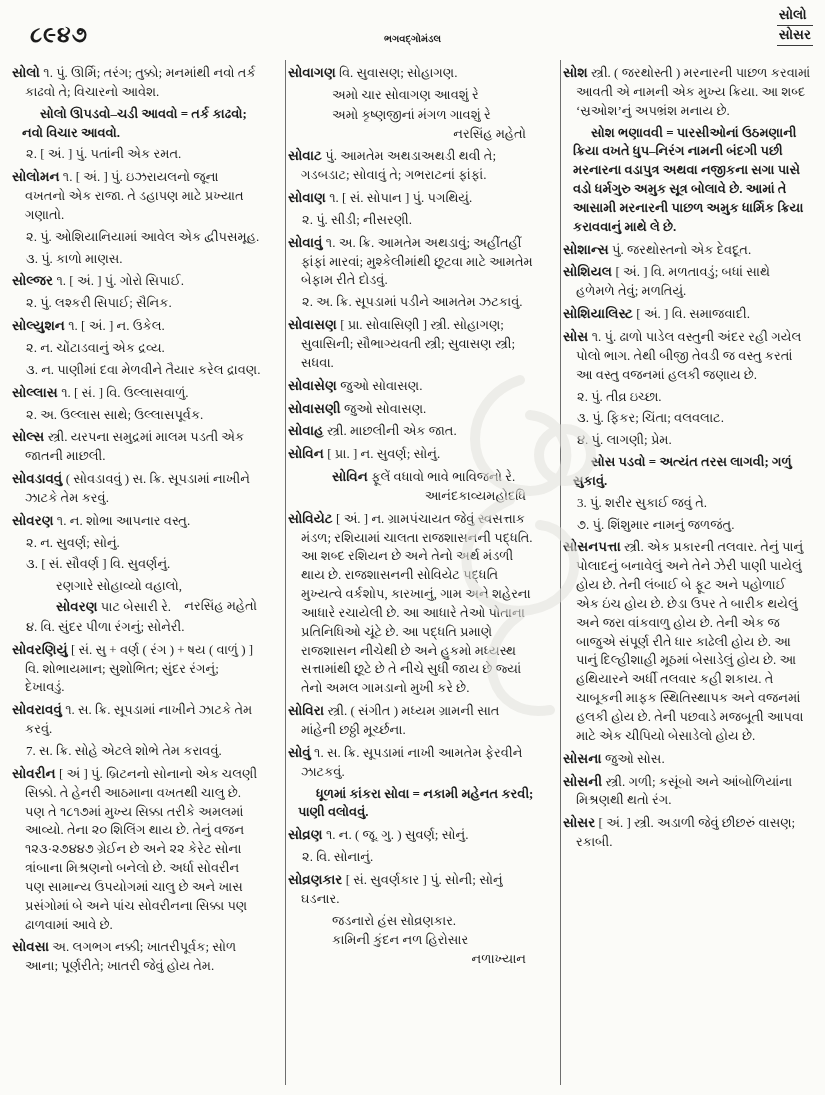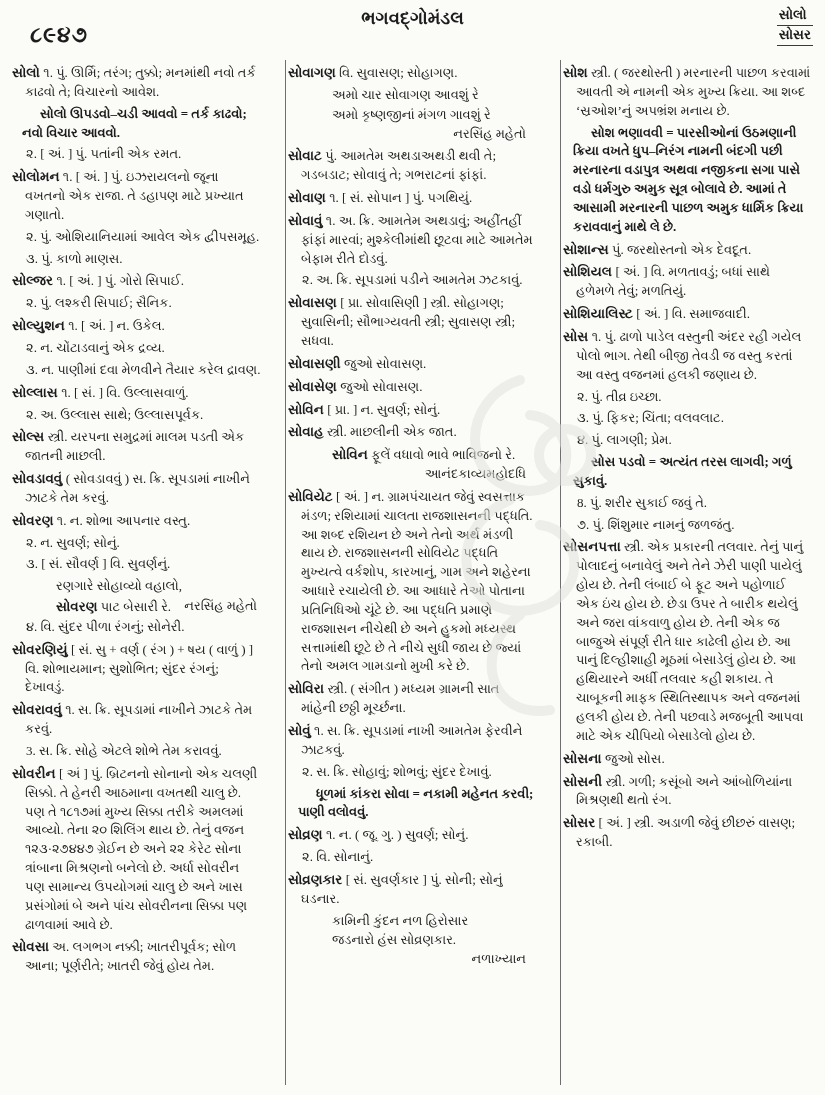--- a/index.html
+++ b/index.html
@@ -13,22 +13,22 @@
     overflow:hidden;
     box-sizing:border-box;
   }
   
   .hdr{position:relative;height:58px;}
   .page-num{
     position:absolute;left:30px;top:22px;
     font-size:22px;font-weight:bold;letter-spacing:1px;
   }
   .page-title{
-    position:absolute;left:0;right:0;top:8px;
-    text-align:center;font-size:18px;font-weight:bold;
+    position:absolute;left:0;right:0;top:33px;
+    text-align:center;font-size:10px;font-weight:bold;
   }
   .guide{position:absolute;right:12px;top:6px;text-align:left;}
   .guide .gw{
     font-size:13.5px;font-weight:bold;line-height:1.35;
     border-bottom:1px solid #3a3a3a;padding:0 2px 1px 2px;
   }
   
   .cols{
     display:grid;
     grid-template-columns:1fr 1fr 1fr;
@@ -96,64 +96,64 @@
         <p class="para entry"><span class="hw">સોલ્સ </span>સ્ત્રી. યરપના સમુદ્રમાં માલમ પડતી એક જાતની માછલી.</p>
         <p class="para entry"><span class="hw">સોવડાવવું </span>( સોવડાવવું ) સ. ક્રિ. સૂપડામાં નાખીને ઝાટકે તેમ કરવું.</p>
         <p class="para entry"><span class="hw">સોવરણ </span>૧. ન. શોભા આપનાર વસ્તુ.</p>
         <p class="para sense">૨. ન. સુવર્ણ; સોનું.</p>
         <p class="para sense">૩. [ સં. સૌવર્ણ ] વિ. સુવર્ણનું.</p>
         <p class="para quote">રણગારે સોહાવ્યો વહાલો,</p>
         <p class="para quote"><span class="src">નરસિંહ મહેતો</span><span class="hw">સોવરણ </span>પાટ બેસારી રે.</p>
         <p class="para sense">૪. વિ. સુંદર પીળા રંગનું; સોનેરી.</p>
         <p class="para entry"><span class="hw">સોવરણિયું </span>[ સં. સુ + વર્ણ ( રંગ ) + ષય ( વાળું ) ] વિ. શોભાયમાન; સુશોભિત; સુંદર રંગનું; દેખાવડું.</p>
         <p class="para entry"><span class="hw">સોવરાવવું </span>૧. સ. ક્રિ. સૂપડામાં નાખીને ઝાટકે તેમ કરવું.</p>
-        <p class="para sense">3. સ. ક્રિ. સોહે એટલે શોભે તેમ કરાવવું.</p>
+        <p class="para sense">7. સ. ક્રિ. સોહે એટલે શોભે તેમ કરાવવું.</p>
         <p class="para entry"><span class="hw">સોવરીન </span>[ અં ] પું. બ્રિટનનો સોનાનો એક ચલણી સિક્કો. તે હેનરી આઠમાના વખતથી ચાલુ છે. પણ તે ૧૮૧૭માં મુખ્ય સિક્કા તરીકે અમલમાં આવ્યો. તેના ૨૦ શિલિંગ થાય છે. તેનું વજન ૧૨૩·૨૭૪૪૭ ગ્રેઈન છે અને ૨૨ કેરેટ સોના ત્રાંબાના મિશ્રણનો બનેલો છે. અર્ધા સોવરીન પણ સામાન્ય ઉપયોગમાં ચાલુ છે અને ખાસ પ્રસંગોમાં બે અને પાંચ સોવરીનના સિક્કા પણ ઢાળવામાં આવે છે.</p>
         <p class="para entry"><span class="hw">સોવસા </span>અ. લગભગ નક્કી; ખાતરીપૂર્વક; સોળ આના; પૂર્ણરીતે; ખાતરી જેવું હોય તેમ.</p>
       </section>
     <section class="col" id="col2">
         <p class="para entry"><span class="hw">સોવાગણ </span>વિ. સુવાસણ; સોહાગણ.</p>
         <p class="para quote">અમો ચાર સોવાગણ આવશું રે</p>
         <p class="para quote">અમો કૃષ્ણજીનાં મંગળ ગાવશું રે</p>
         <p class="para attrib">નરસિંહ મહેતો</p>
         <p class="para entry"><span class="hw">સોવાટ </span>પું. આમતેમ અથડાઅથડી થવી તે; ગડબડાટ; સોવાવું તે; ગભરાટનાં ફાંફાં.</p>
         <p class="para entry"><span class="hw">સોવાણ </span>૧. [ સં. સોપાન ] પું. પગથિયું.</p>
+        <p class="para sense">૨. પું. સીડી; નીસરણી.</p>
         <p class="para entry"><span class="hw">સોવાવું </span>૧. અ. ક્રિ. આમતેમ અથડાવું; અહીંતહીં ફાંફાં મારવાં; મુશ્કેલીમાંથી છૂટવા માટે આમતેમ બેફામ રીતે દોડવું.</p>
         <p class="para sense">૨. અ. ક્રિ. સૂપડામાં પડીને આમતેમ ઝટકાવું.</p>
         <p class="para entry"><span class="hw">સોવાસણ </span>[ પ્રા. સોવાસિણી ] સ્ત્રી. સોહાગણ; સુવાસિની; સૌભાગ્યવતી સ્ત્રી; સુવાસણ સ્ત્રી; સધવા.</p>
+        <p class="para entry"><span class="hw">સોવાસેણ </span>જુઓ સોવાસણ.</p>
         <p class="para entry"><span class="hw">સોવાસણી </span>જુઓ સોવાસણ.</p>
-        <p class="para entry"><span class="hw">સોવાસેણ </span>જુઓ સોવાસણ.</p>
+        <p class="para entry"><span class="hw">સોવાહ </span>સ્ત્રી. માછલીની એક જાત.</p>
         <p class="para entry"><span class="hw">સોવિન </span>[ પ્રા. ] ન. સુવર્ણ; સોનું.</p>
-        <p class="para entry"><span class="hw">સોવાહ </span>સ્ત્રી. માછલીની એક જાત.</p>
         <p class="para quote"><span class="hw">સોવિન </span>ફૂલેં વધાવો ભાવે ભાવિજનો રે.</p>
         <p class="para attrib">આનંદકાવ્યમહોદધિ</p>
         <p class="para entry"><span class="hw">સોવિયેટ </span>[ અં. ] ન. ગ્રામપંચાયત જેવું સ્વસત્તાક મંડળ; રશિયામાં ચાલતા રાજશાસનની પદ્ધતિ. આ શબ્દ રશિયન છે અને તેનો અર્થ મંડળી થાય છે. રાજશાસનની સોવિયેટ પદ્ધતિ મુખ્યત્વે વર્કશોપ, કારખાનું, ગામ અને શહેરના આધારે રચાયેલી છે. આ આધારે તેઓ પોતાના પ્રતિનિધિઓ ચૂંટે છે. આ પદ્ધતિ પ્રમાણે રાજશાસન નીચેથી છે અને હુકમો મધ્યસ્થ સત્તામાંથી છૂટે છે તે નીચે સુધી જાય છે જ્યાં તેનો અમલ ગામડાનો મુખી કરે છે.</p>
         <p class="para entry"><span class="hw">સોવિરા </span>સ્ત્રી. ( સંગીત ) મધ્યમ ગ્રામની સાત માંહેની છઠ્ઠી મૂર્ચ્છના.</p>
         <p class="para entry"><span class="hw">સોવું </span>૧. સ. ક્રિ. સૂપડામાં નાખી આમતેમ ફેરવીને ઝાટકવું.</p>
-        <p class="para sense">૨. સ. ક્રિ. સોહાવું; શોભવું; સુંદર દેખાવું.</p>
         <p class="para usage">ધૂળમાં કાંકરા સોવા = નકામી મહેનત કરવી; પાણી વલોવવું.</p>
         <p class="para entry"><span class="hw">સોવ્રણ </span>૧. ન. ( જૂ. ગુ. ) સુવર્ણ; સોનું.</p>
         <p class="para sense">૨. વિ. સોનાનું.</p>
         <p class="para entry"><span class="hw">સોવ્રણકાર </span>[ સં. સુવર્ણકાર ] પું. સોની; સોનું ઘડનાર.</p>
+        <p class="para quote">જડનારો હંસ સોવ્રણકાર.</p>
         <p class="para quote">કામિની કુંદન નળ હિરોસાર</p>
-        <p class="para quote">જડનારો હંસ સોવ્રણકાર.</p>
         <p class="para attrib">નળાખ્યાન</p>
       </section>
     <section class="col" id="col3">
         <p class="para entry"><span class="hw">સોશ </span>સ્ત્રી. ( જરથોસ્તી ) મરનારની પાછળ કરવામાં આવતી એ નામની એક મુખ્ય ક્રિયા. આ શબ્દ ‘સ્રઓશ’નું અપભ્રંશ મનાય છે.</p>
         <p class="para usage">સોશ ભણાવવી = પારસીઓનાં ઉઠમણાની ક્રિયા વખતે ધુપ–નિરંગ નામની બંદગી પછી મરનારના વડાપુત્ર અથવા નજીકના સગા પાસે વડો ધર્મગુરુ અમુક સૂત્ર બોલાવે છે. આમાં તે આસામી મરનારની પાછળ અમુક ધાર્મિક ક્રિયા કરાવવાનું માથે લે છે.</p>
         <p class="para entry"><span class="hw">સોશાન્સ </span>પું. જરથોસ્તનો એક દેવદૂત.</p>
         <p class="para entry"><span class="hw">સોશિયલ </span>[ અં. ] વિ. મળતાવડું; બધાં સાથે હળેમળે તેવું; મળતિયું.</p>
         <p class="para entry"><span class="hw">સોશિયાલિસ્ટ </span>[ અં. ] વિ. સમાજવાદી.</p>
         <p class="para entry"><span class="hw">સોસ </span>૧. પું. ઢાળો પાડેલ વસ્તુની અંદર રહી ગયેલ પોલો ભાગ. તેથી બીજી તેવડી જ વસ્તુ કરતાં આ વસ્તુ વજનમાં હલકી જણાય છે.</p>
         <p class="para sense">૨. પું. તીવ્ર ઇચ્છા.</p>
         <p class="para sense">૩. પું. ફિકર; ચિંતા; વલવલાટ.</p>
         <p class="para sense">૪. પું. લાગણી; પ્રેમ.</p>
         <p class="para usage">સોસ પડવો = અત્યંત તરસ લાગવી; ગળું સુકાવું.</p>
-        <p class="para sense">8. પું. શરીર સુકાઈ જવું તે.</p>
+        <p class="para sense">3. પું. શરીર સુકાઈ જવું તે.</p>
         <p class="para sense">૭. પું. શિંશુમાર નામનું જળજંતુ.</p>
         <p class="para entry"><span class="hw">સોસનપત્તા </span>સ્ત્રી. એક પ્રકારની તલવાર. તેનું પાનું પોલાદનું બનાવેલું અને તેને ઝેરી પાણી પાયેલું હોય છે. તેની લંબાઈ બે ફૂટ અને પહોળાઈ એક ઇંચ હોય છે. છેડા ઉપર તે બારીક થયેલું અને જરા વાંકવાળુ હોય છે. તેની એક જ બાજુએ સંપૂર્ણ રીતે ધાર કાઢેલી હોય છે. આ પાનું દિલ્હીશાહી મૂઠમાં બેસાડેલું હોય છે. આ હથિયારને અર્ધી તલવાર કહી શકાય. તે ચાબૂકની માફક સ્થિતિસ્થાપક અને વજનમાં હલકી હોય છે. તેની પછવાડે મજબૂતી આપવા માટે એક ચીપિયો બેસાડેલો હોય છે.</p>
         <p class="para entry"><span class="hw">સોસના </span>જુઓ સોસ.</p>
         <p class="para entry"><span class="hw">સોસની </span>સ્ત્રી. ગળી; કસૂંબો અને આંબોળિયાંના મિશ્રણથી થતો રંગ.</p>
         <p class="para entry"><span class="hw">સોસર </span>[ અં. ] સ્ત્રી. અડાળી જેવું છીછરું વાસણ; રકાબી.</p>
       </section>
   </main>
 
 </div>
 

